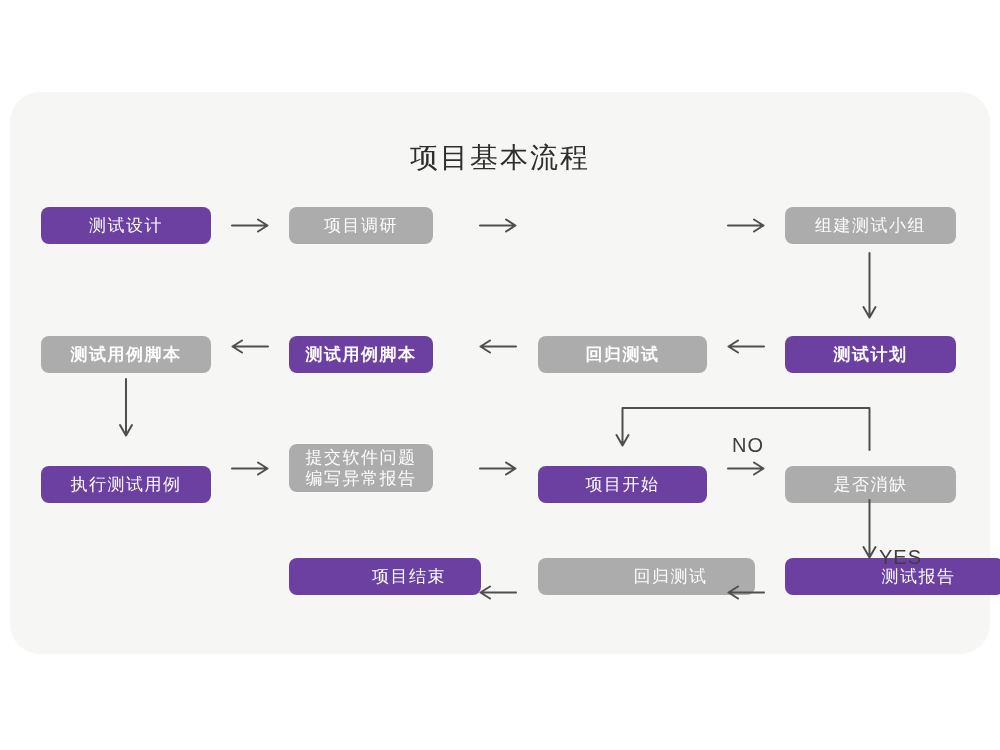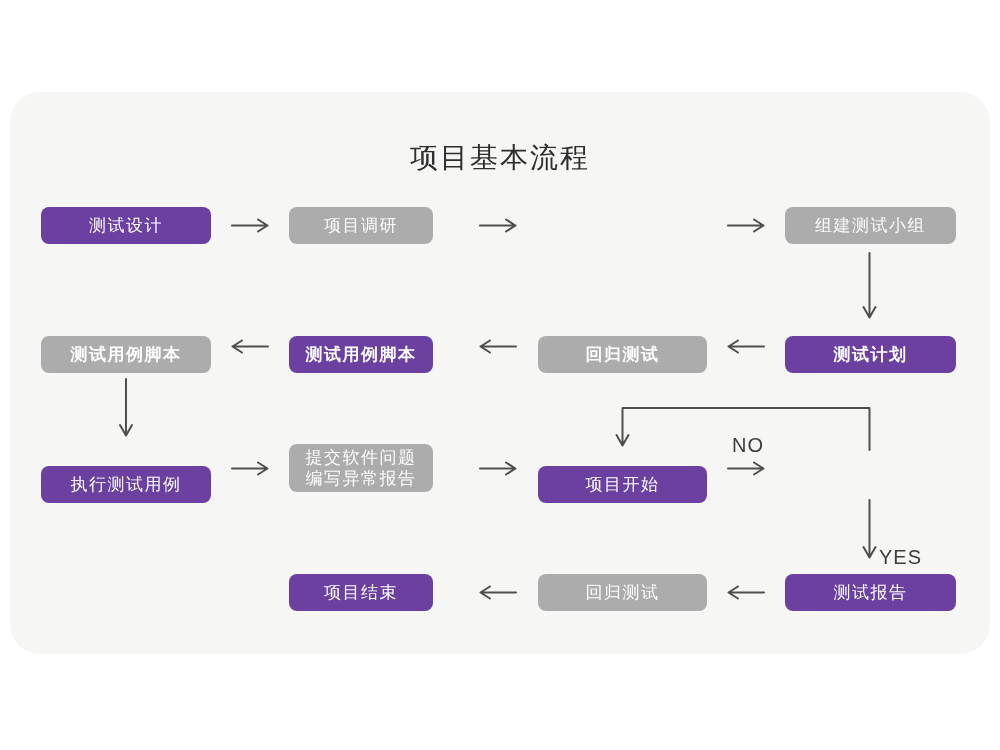--- a/index.html
+++ b/index.html
@@ -9,21 +9,21 @@
   .title{position:absolute;left:0;top:142px;width:1000px;text-align:center;
          font-size:28px;line-height:32px;color:#2e2e2e;font-weight:500;letter-spacing:2px;}
   .node{position:absolute;border-radius:8px;display:flex;align-items:center;justify-content:center;
         color:#fdfdfd;font-size:17px;line-height:21px;letter-spacing:1.5px;text-align:center;
         white-space:pre-line;}
   .purple{background:#6b40a1;}
   .gray{background:#acacac;}
   .c1{left:41px;width:170px;} .c2{left:289px;width:144px;}
   .c3{left:538px;width:169px;} .c4{left:785px;width:171px;}
   .r1{top:207px;height:37px;} .r2{top:336px;height:37px;font-weight:bold;}
-  .r3{top:450px;height:37px;margin-top:16px;} .r4{top:574px;height:37px;}
+  .r3{top:450px;height:37px;margin-top:16px;} .r4{top:558px;height:37px;padding-left:48px;}
   .tall{top:444px;height:48px;}
   svg.arrows{position:absolute;left:0;top:0;width:1000px;height:750px;pointer-events:none;}
   svg.arrows path{fill:none;stroke:#4f4f4f;stroke-width:2;stroke-linecap:round;stroke-linejoin:round;}
   .edge-label{position:absolute;color:#3d3d3d;font-size:20px;letter-spacing:1px;}
   .no-label{left:728px;top:434px;width:40px;text-align:center;}
   .yes-label{left:879px;top:520px;margin-top:26px;}
 </style>
 </head>
 <body>
 
@@ -38,20 +38,21 @@
 
   <div class="node purple c4 r2">测试计划</div>
   <div class="node gray   c3 r2">回归测试</div>
   <div class="node purple c2 r2">测试用例脚本</div>
   <div class="node gray   c1 r2">测试用例脚本</div>
 
   <div class="node purple c1 r3">执行测试用例</div>
   <div class="node gray   c2 tall">提交软件问题
 编写异常报告</div>
   <div class="node purple c3 r3">项目开始</div>
+  <div class="node gray   c4 r3">是否消缺</div>
 
   <div class="node purple c4 r4">测试报告</div>
   <div class="node gray   c3 r4">回归测试</div>
   <div class="node purple c2 r4">项目结束</div>
 
   <svg class="arrows" viewBox="0 0 1000 750">
 
     <path d="M232 225.5 H266 M258 219.5 L267.5 225.5 L258 231.5"></path>
     <path d="M480 225.5 H514 M506 219.5 L515.5 225.5 L506 231.5"></path>
     <path d="M728 225.5 H762 M754 219.5 L763.5 225.5 L754 231.5"></path>

